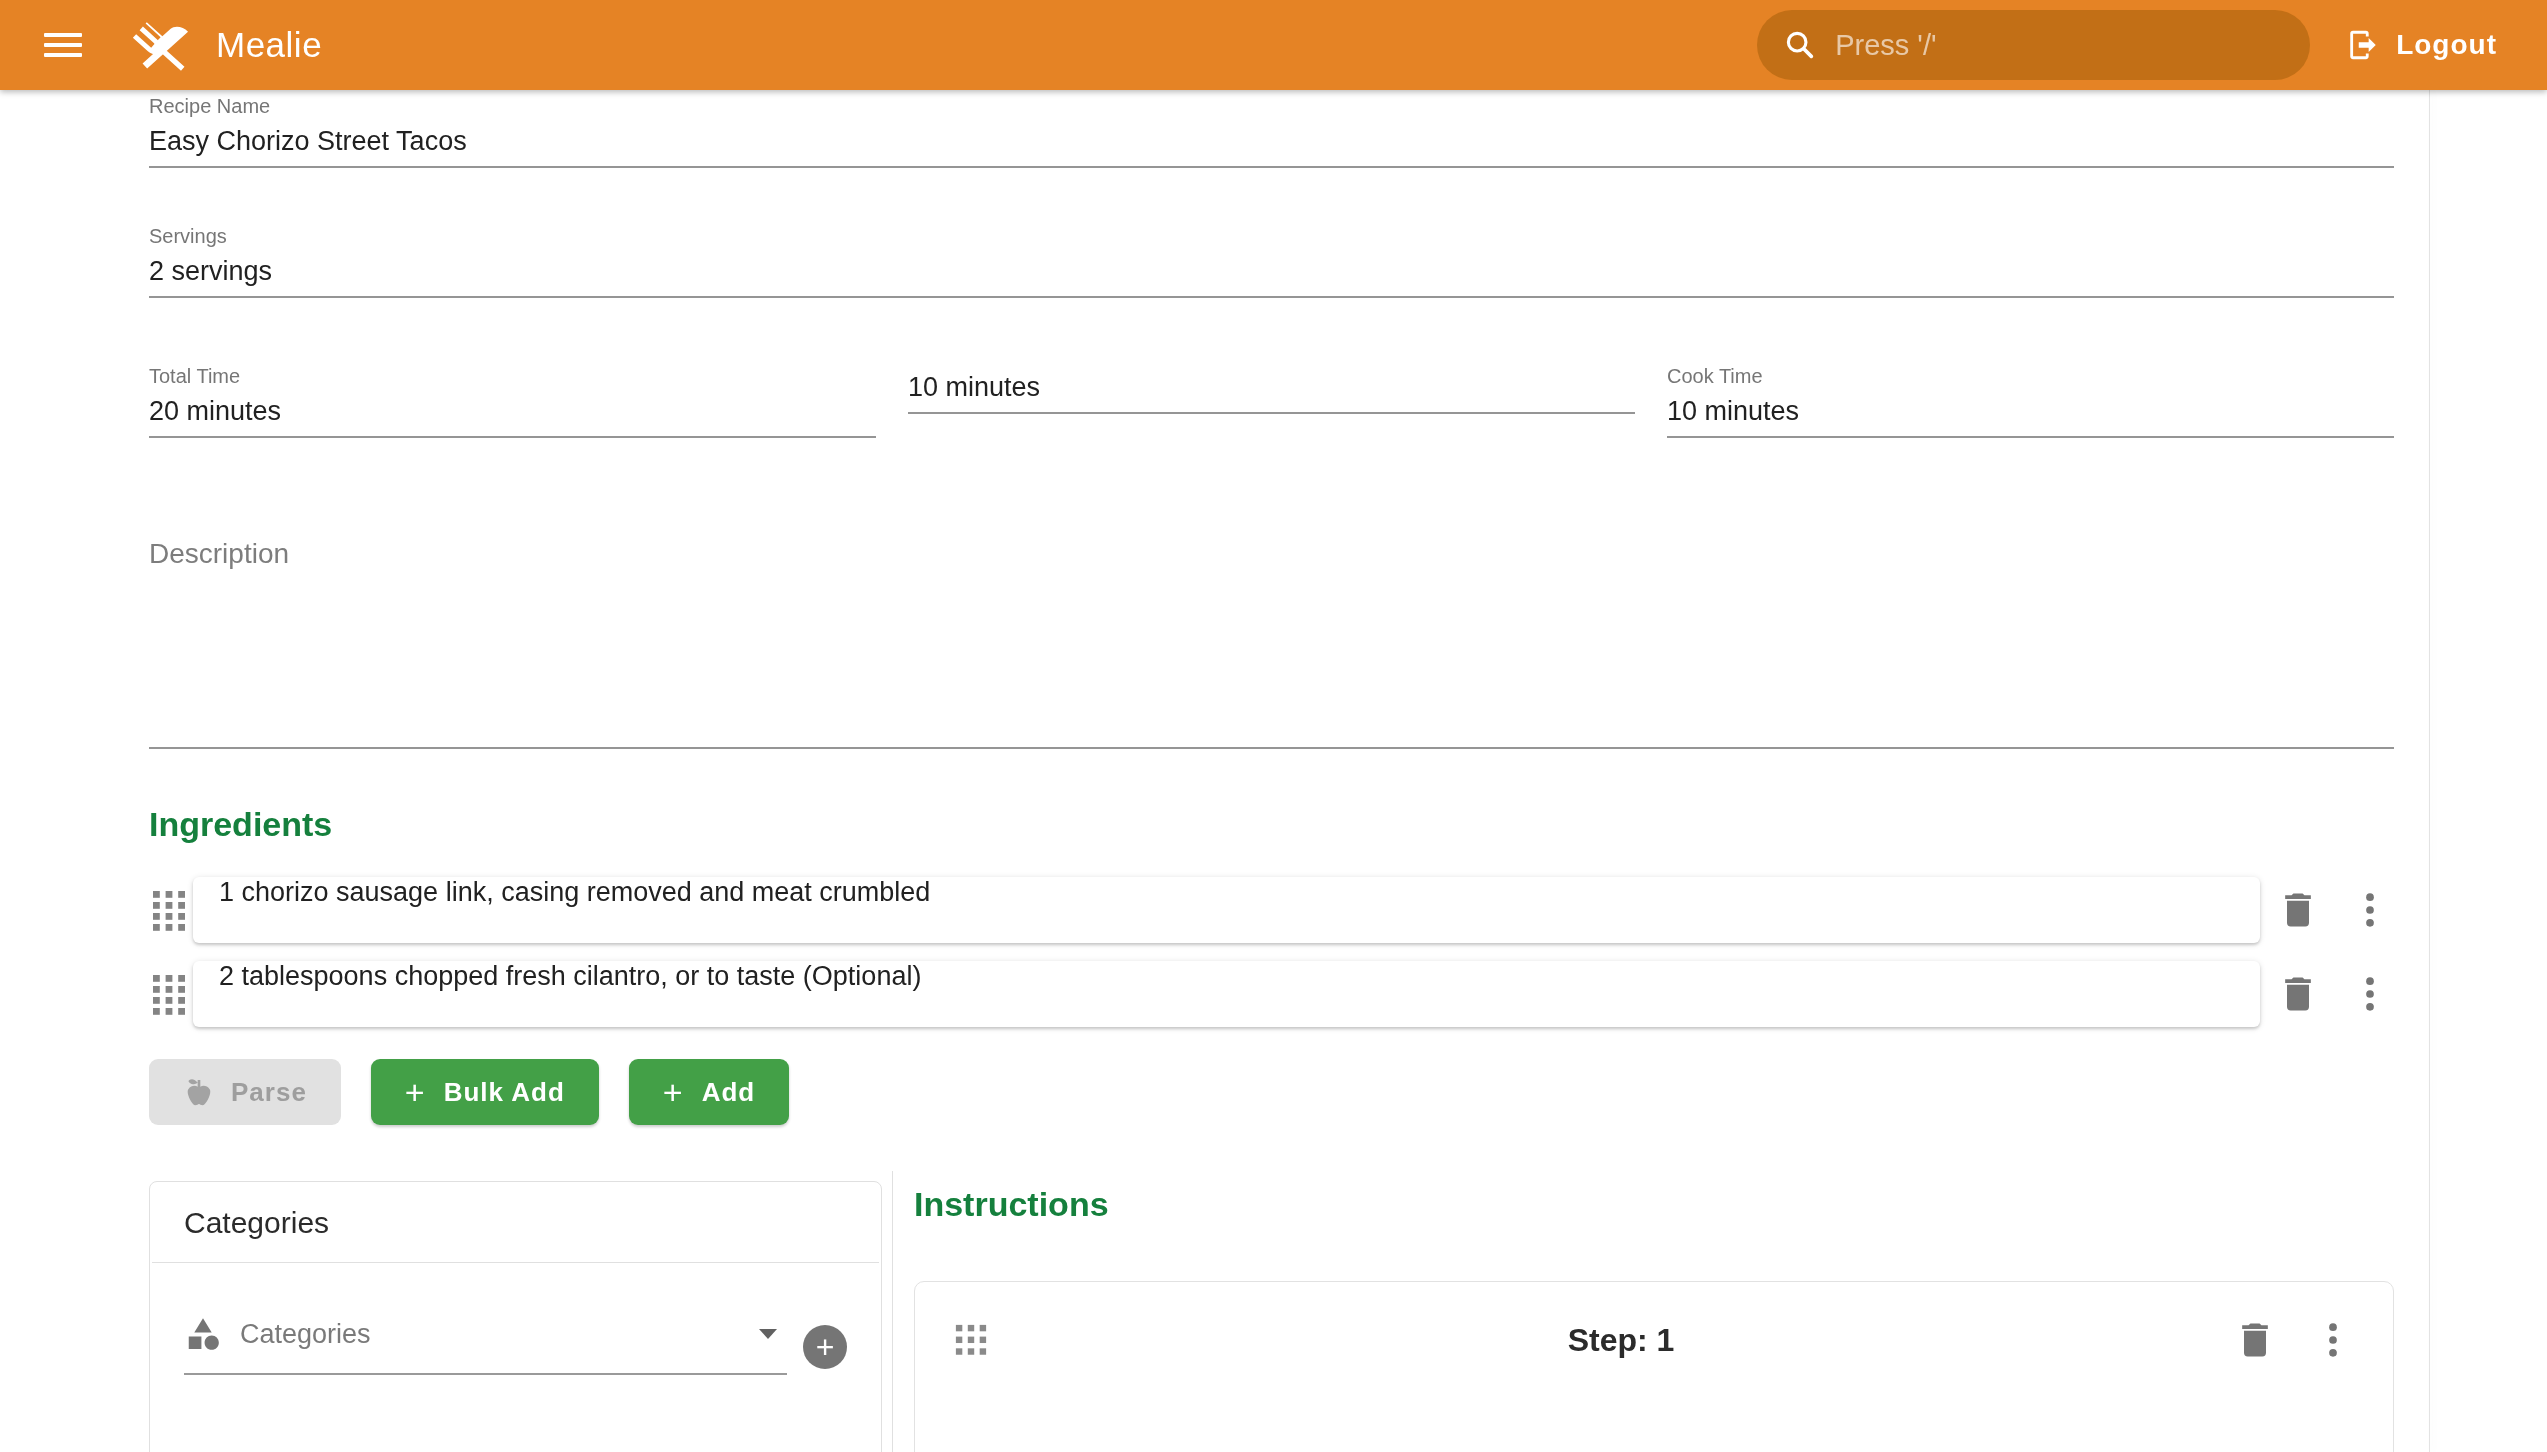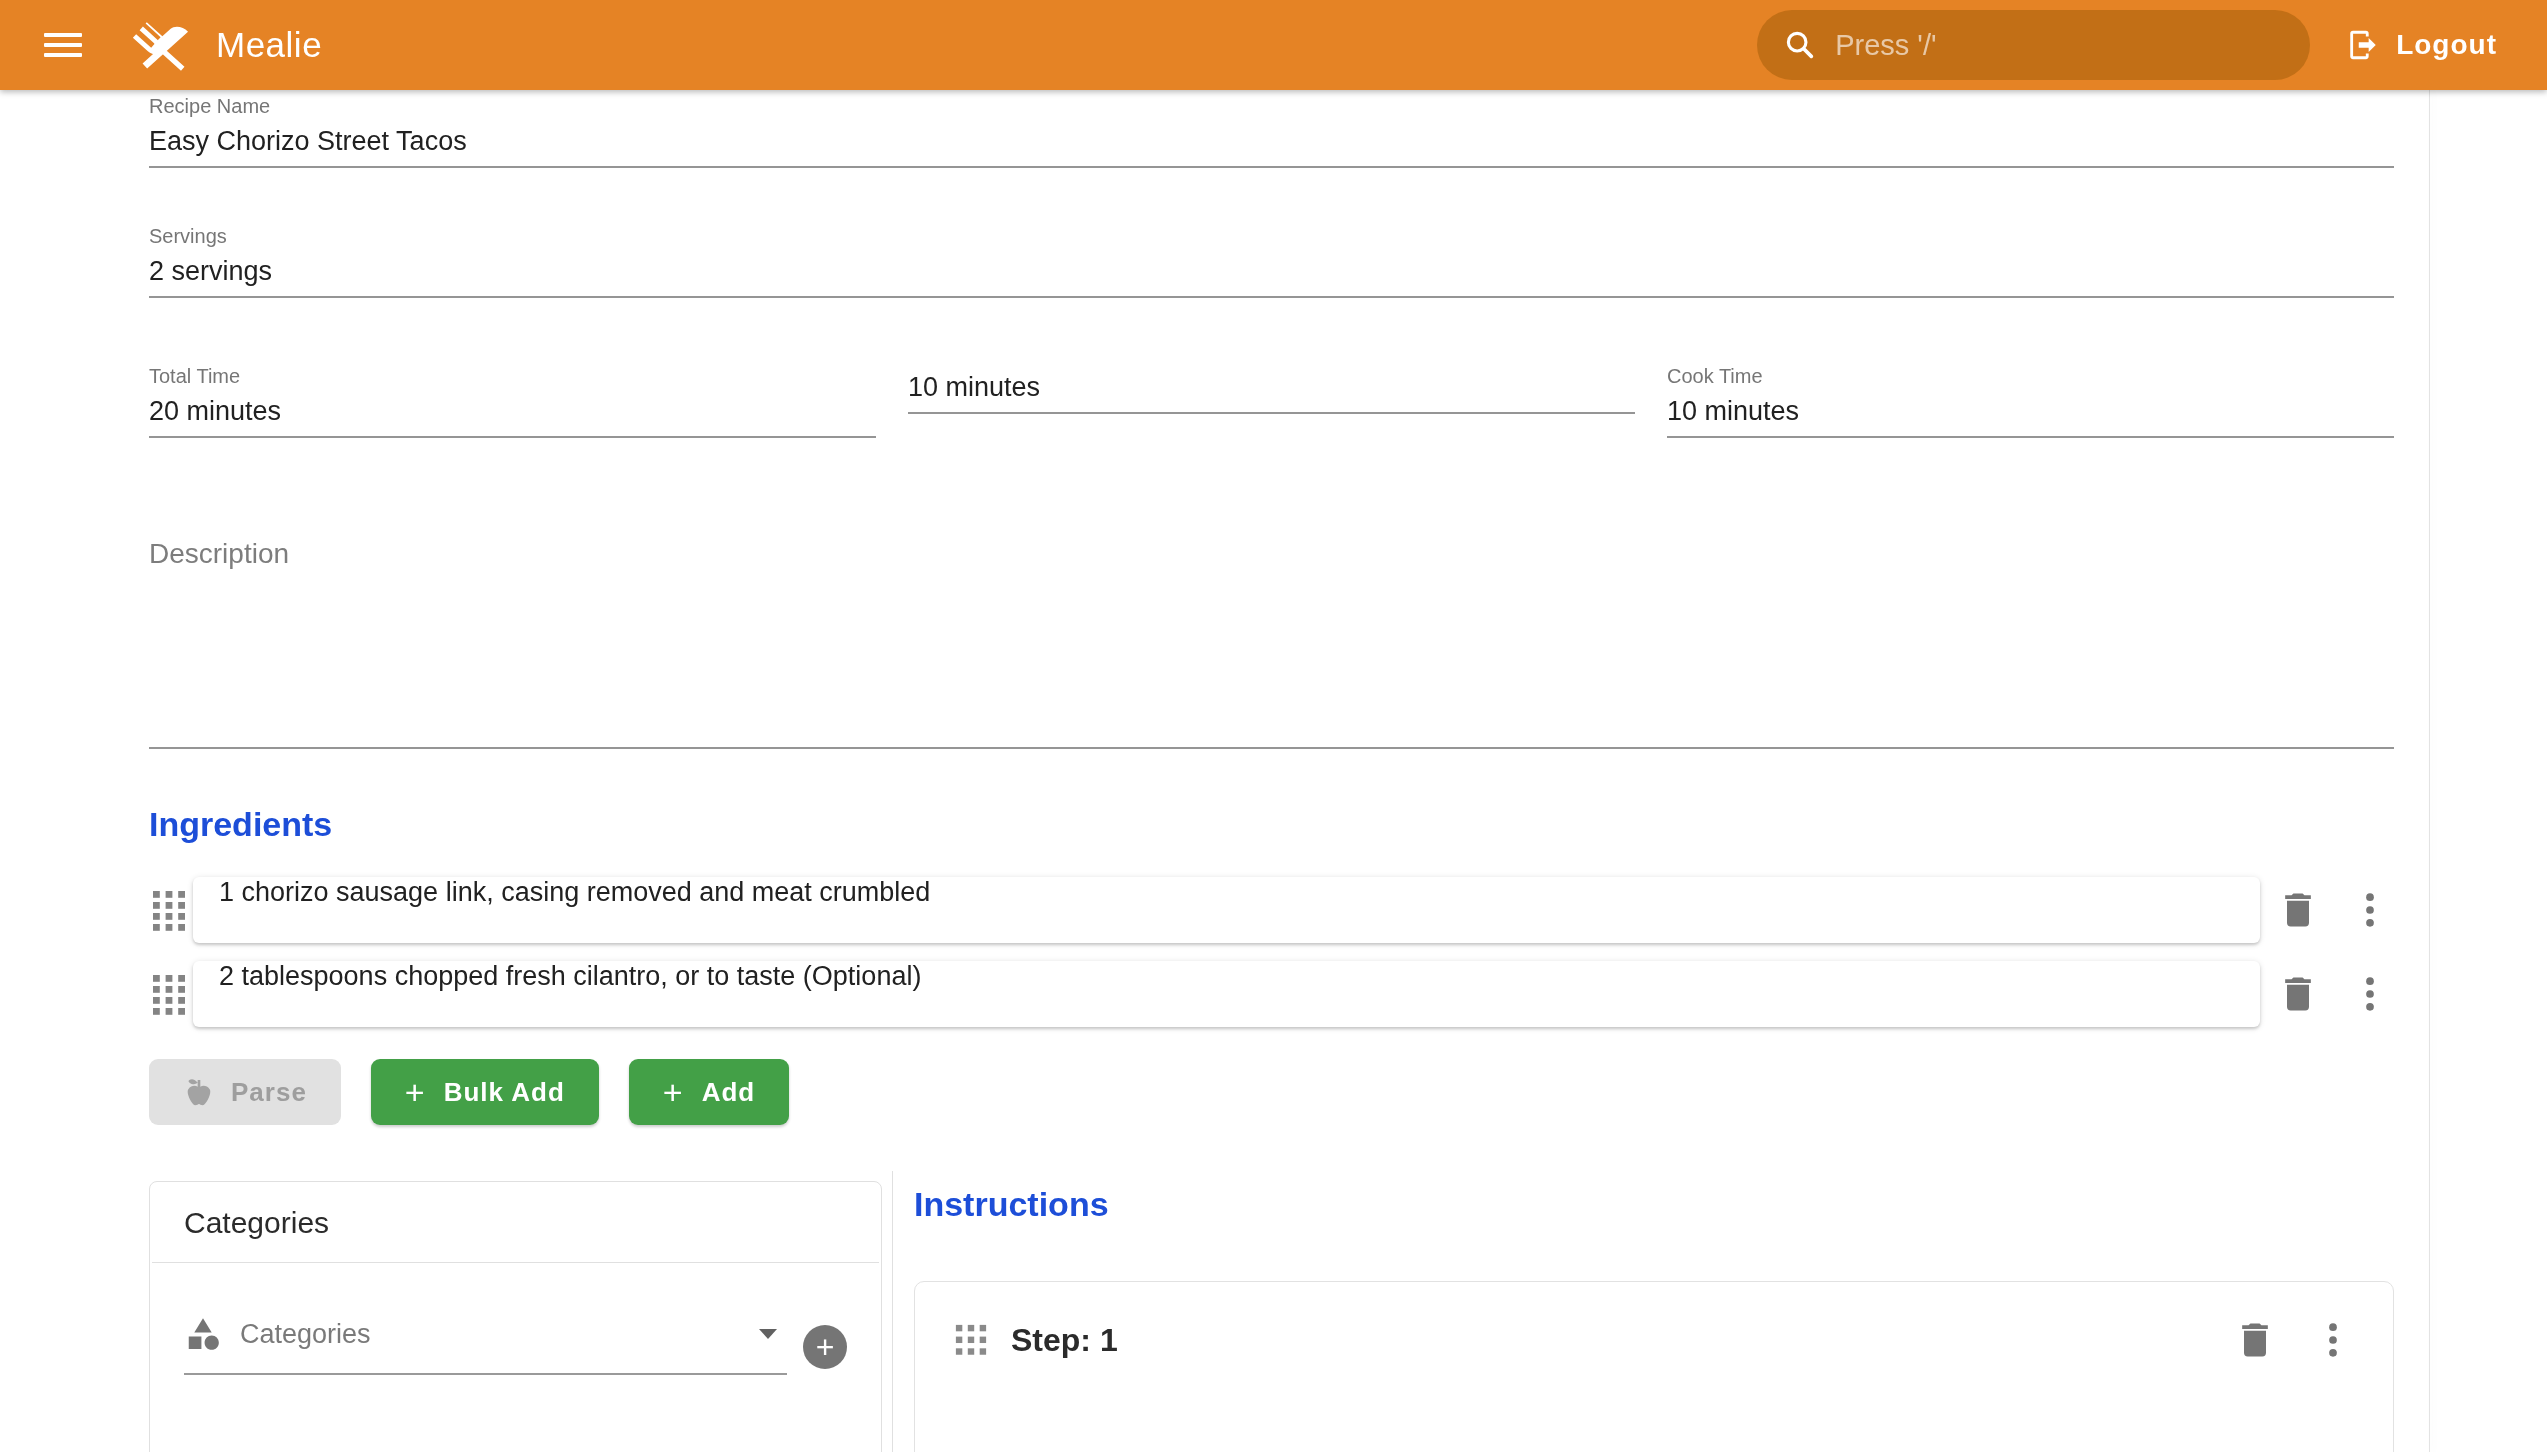--- a/index.html
+++ b/index.html
@@ -58,21 +58,21 @@
     font-size: 27px; color: #212121; line-height: 34px; margin-top: 6px;
   }
   .grp-servings { margin-top: 56px; }
   .times-row { margin-top: 54px; display: flex; gap: 32px; }
   .times-row .time-col { flex: 1; margin-top: 12px; }
 
   .desc-group { margin-top: 98px; }
   .desc-label { font-size: 28px; color: #7d7d7d; line-height: 36px; }
   .desc-area { height: 177px; border-bottom: 2px solid #959595; }
 
-  .section-title { font-size: 34px; font-weight: 700; color: #1d4ed8; }
+  .section-title { font-size: 34px; font-weight: 700; color: #15803d; }
   .ingredients-title { margin-top: 54px; line-height: 42px; }
 
   .ing-list { margin-top: 32px; }
   .ing-row { display: flex; align-items: center; margin-bottom: 18px; height: 66px; }
   .drag-handle { flex: none; width: 40px; display: flex; justify-content: center; cursor: grab; background: none; border: none; }
   .ing-card {
     flex: 1; height: 66px; margin-left: 4px; margin-right: 14px;
     background: #ffffff; border-radius: 6px;
     box-shadow: 0 2px 3px rgba(0,0,0,0.16), 0 1px 6px rgba(0,0,0,0.12);
     display: flex; align-items: flex-start; padding: 0 26px;
@@ -106,21 +106,21 @@
   .cat-select-label { font-size: 27px; color: #7a7a7a; margin-left: 18px; flex: 1; }
   .caret-down { width: 0; height: 0; border-left: 9px solid transparent; border-right: 9px solid transparent;
     border-top: 10px solid #616161; margin-right: 10px; }
   .plus-circle { width: 44px; height: 44px; border-radius: 50%; background: #757575; border: none; cursor: pointer;
     color: #ffffff; font-size: 32px; line-height: 1; display: flex; align-items: center; justify-content: center;
     margin-left: 16px; margin-bottom: 6px; flex: none; font-family: "Liberation Sans", sans-serif; }
 
   .instructions-title { margin-top: 12px; line-height: 42px; }
   .step-card { margin-top: 56px; border: 1px solid #e2e2e2; border-radius: 10px; background: #fff;
     height: 318px; padding: 34px 36px; }
-  .step-head { display: flex; align-items: center; height: 48px; }
+  .step-head { display: flex; align-items: center; height: 48px; text-align: center; }
   .step-title { font-size: 32px; font-weight: 700; color: #2b2b2b; margin-left: 20px; flex: 1; }
   .step-head .icon-btn + .icon-btn { margin-left: 30px; }
   .step-text { margin-top: 86px; font-size: 27px; color: #212121; line-height: 36px; }
 </style>
 </head>
 <body>
 
 <header class="app-bar">
   <button class="hamburger" aria-label="menu">
     <span></span>

